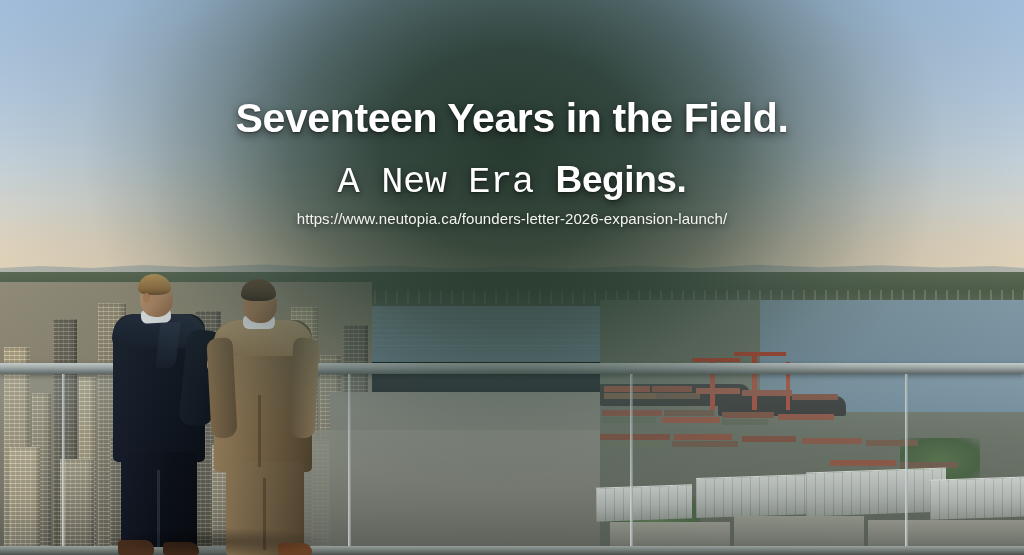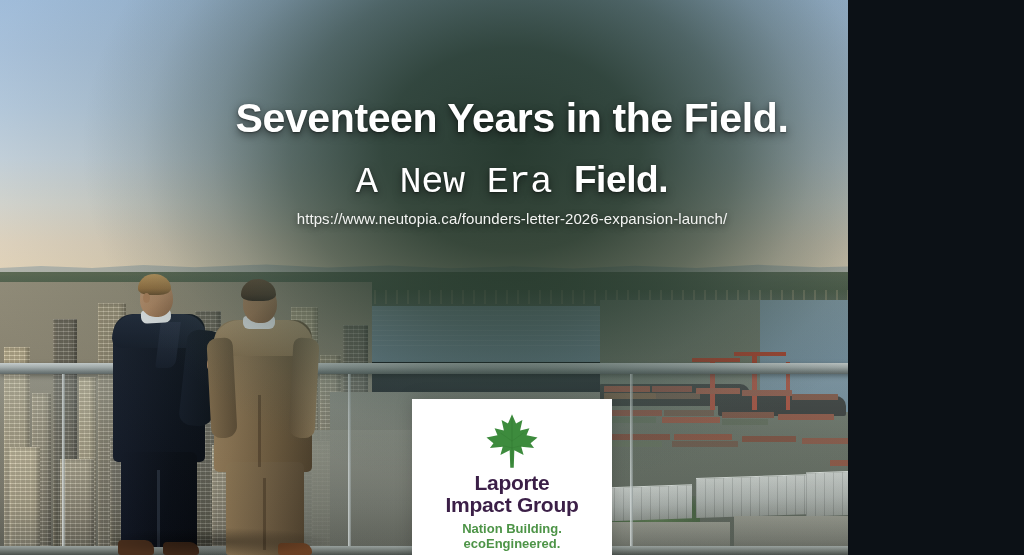--- a/index.html
+++ b/index.html
@@ -7,21 +7,21 @@
 
   html, body {
     width:1024px; height:555px;
     overflow:hidden;
     background:#0c1116;
     font-family:"Liberation Sans", sans-serif;
   }
 
   #stage {
     position:relative;
-    width:848px; height:555px;
+    width:1024px; height:555px;
     overflow:hidden;
   }
 
   
   .photo {
     position:absolute; inset:0;
     overflow:hidden;
   }
 
   
@@ -549,42 +549,21 @@
 
     <div class="figure-shadow"></div>
 
     <div class="tint-wide"></div>
     <div class="tint"></div>
   </div>
 
   <div class="copy">
     <div class="headline">
       <span class="l1">Seventeen Years in the Field.</span>
-      <span class="l2"><span class="soft">A New Era </span><span class="strong">Field.</span></span>
+      <span class="l2"><span class="soft">A New Era </span><span class="strong">Begins.</span></span>
     </div>
 
 
     <span class="urlline">https://www.neutopia.ca/founders-letter-2026-expansion-launch/</span>
   </div>
 
-  <div class="logo-card">
-
-    <svg class="leaf-wrap" viewBox="0 0 100 100">
-      <path d="M50 4 L57 20 L68 14 L64 32 L80 28 L75 40 L94 44 L82 54
-               L88 62 L66 60 L70 74 L54 66 L53 96 L47 96 L46 66 L30 74
-               L34 60 L12 62 L18 54 L6 44 L25 40 L20 28 L36 32 L32 14
-               L43 20 Z" fill="#3d8b3d"></path>
-      <path d="M50 10 L50 90" stroke="#2f6f2f" stroke-width="1.3" opacity=".55"></path>
-      <path d="M50 50 L30 36 M50 50 L70 36 M50 62 L34 58 M50 62 L66 58" stroke="#2f6f2f" stroke-width="1.1" opacity=".45" fill="none"></path>
-    </svg>
-
-    <div class="brand-name">
-      <span class="bl1">Laporte</span>
-      <span class="bl2">Impact Group</span>
-    </div>
-
-    <div class="tagline">
-      <span class="tl1">Nation Building.</span>
-      <span class="tl2">ecoEngineered.</span>
-    </div>
-  </div>
 
 </div>
 
 </body></html>

